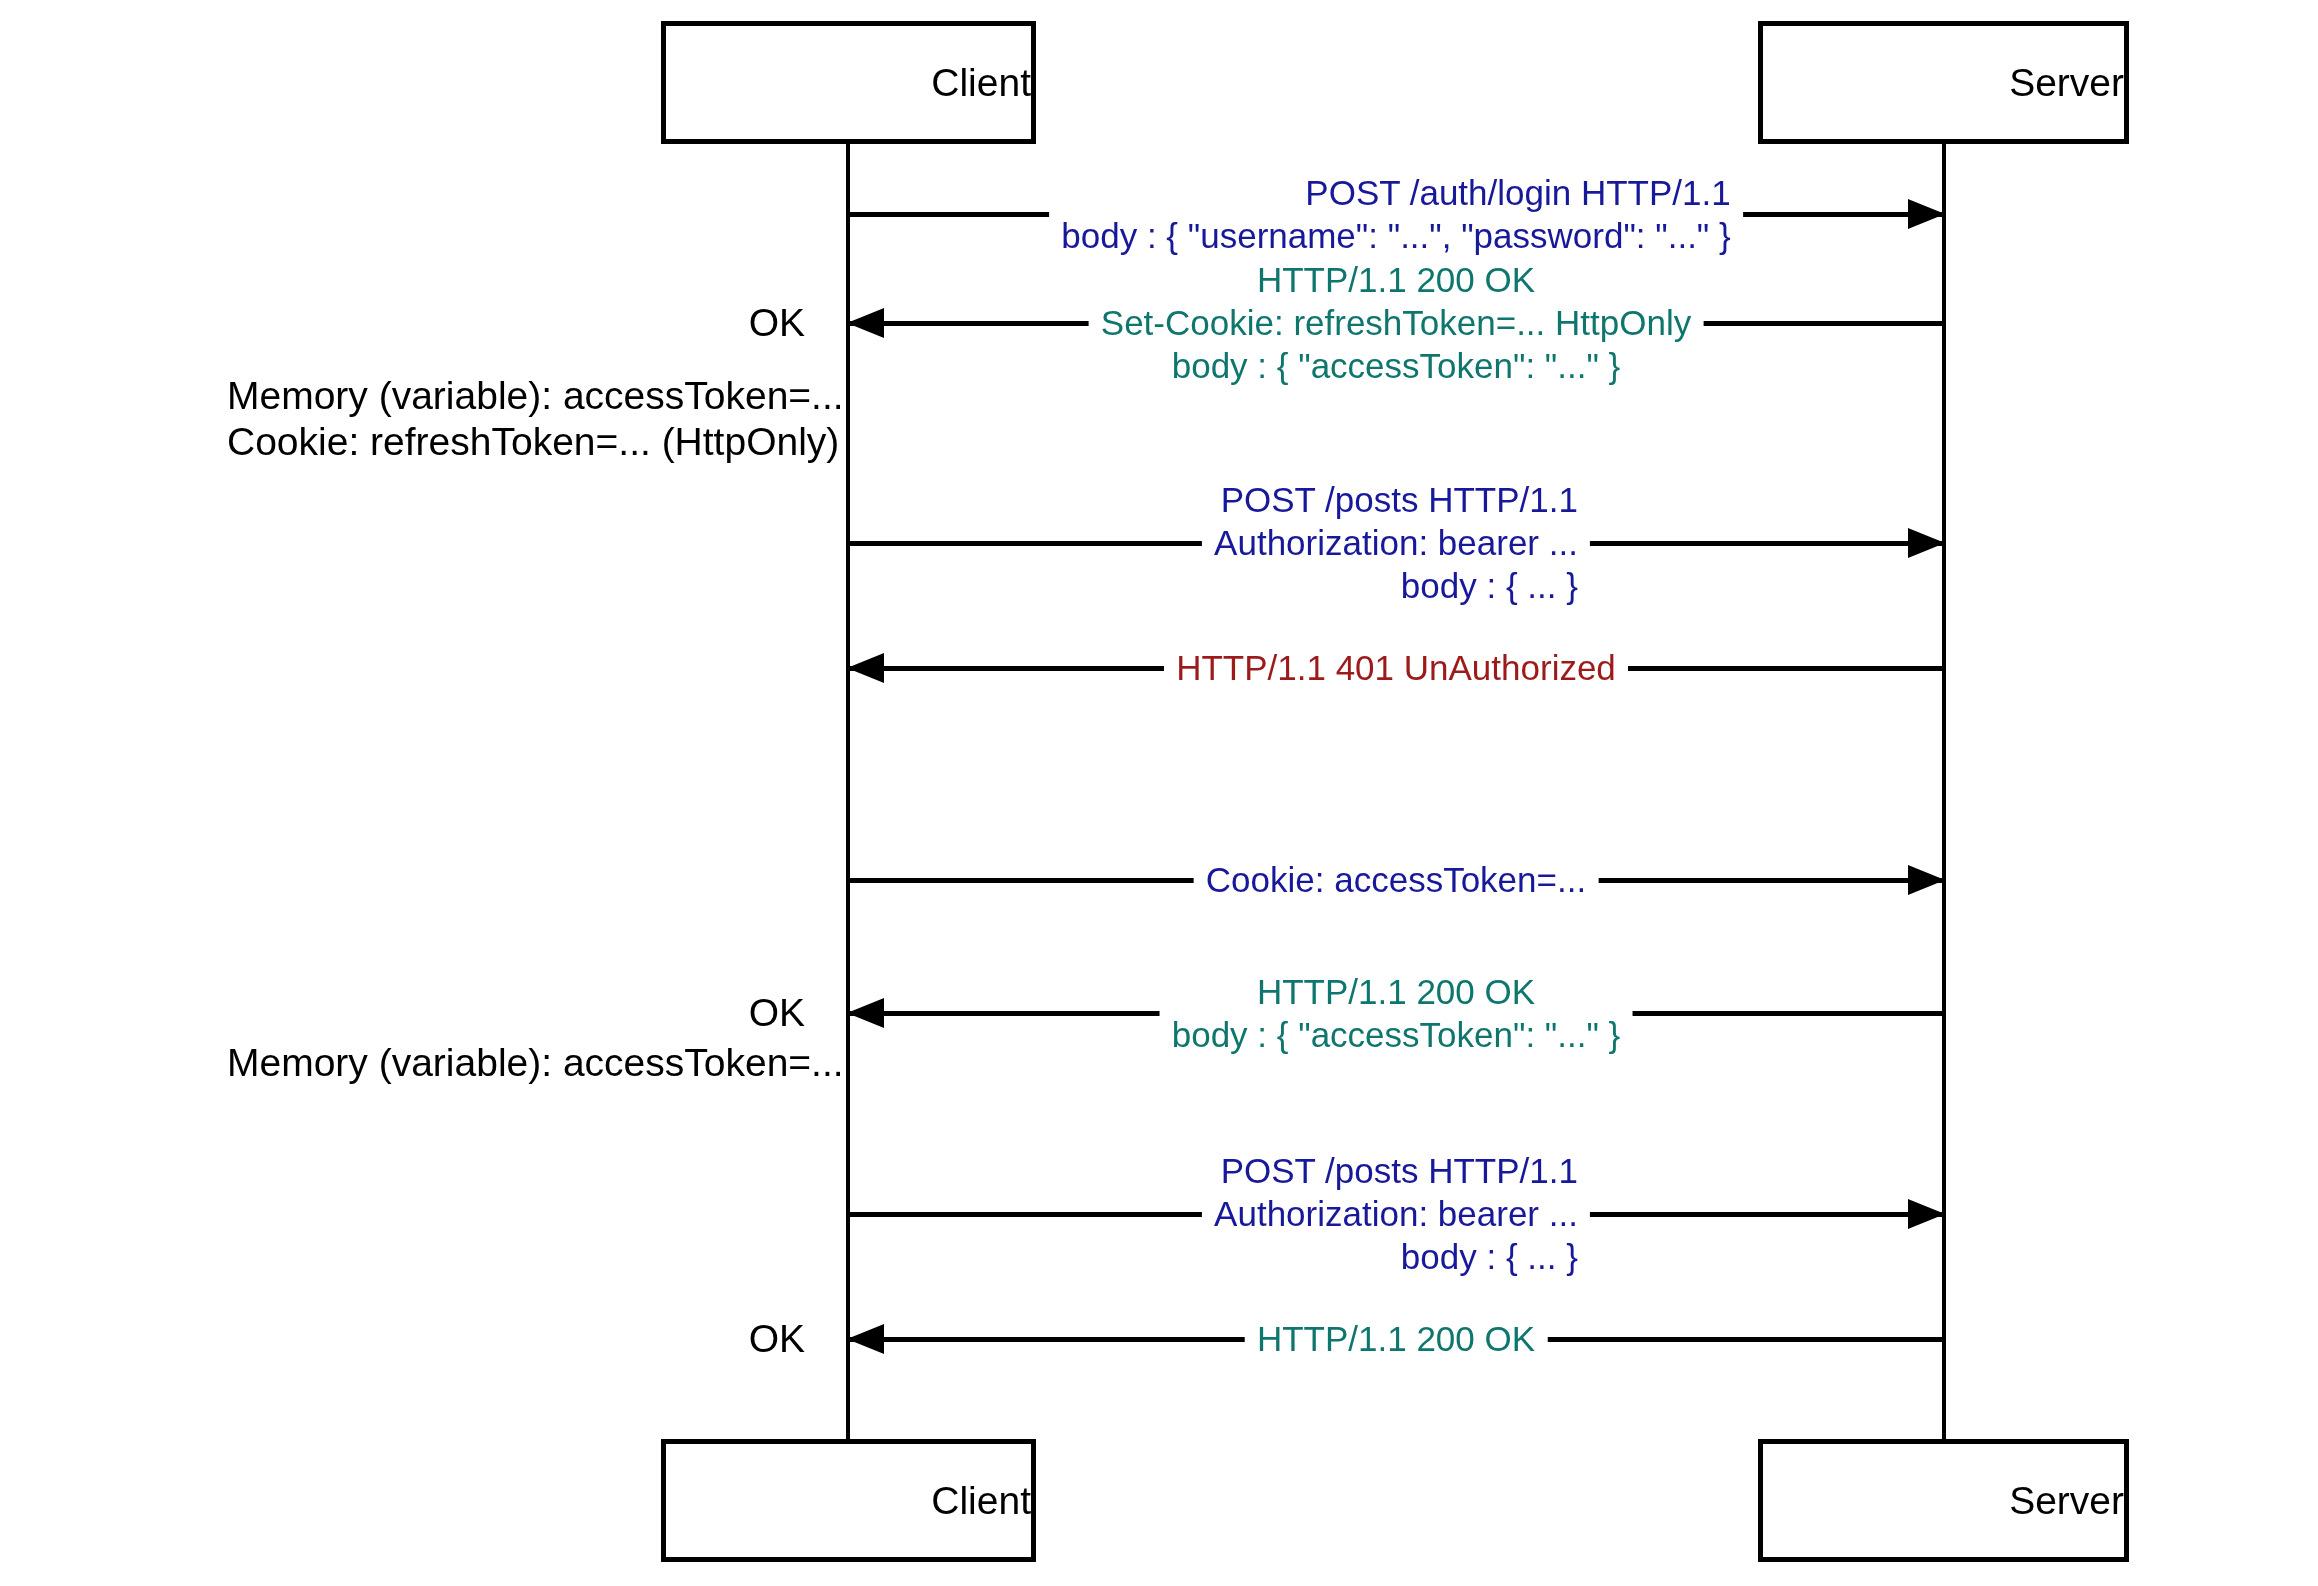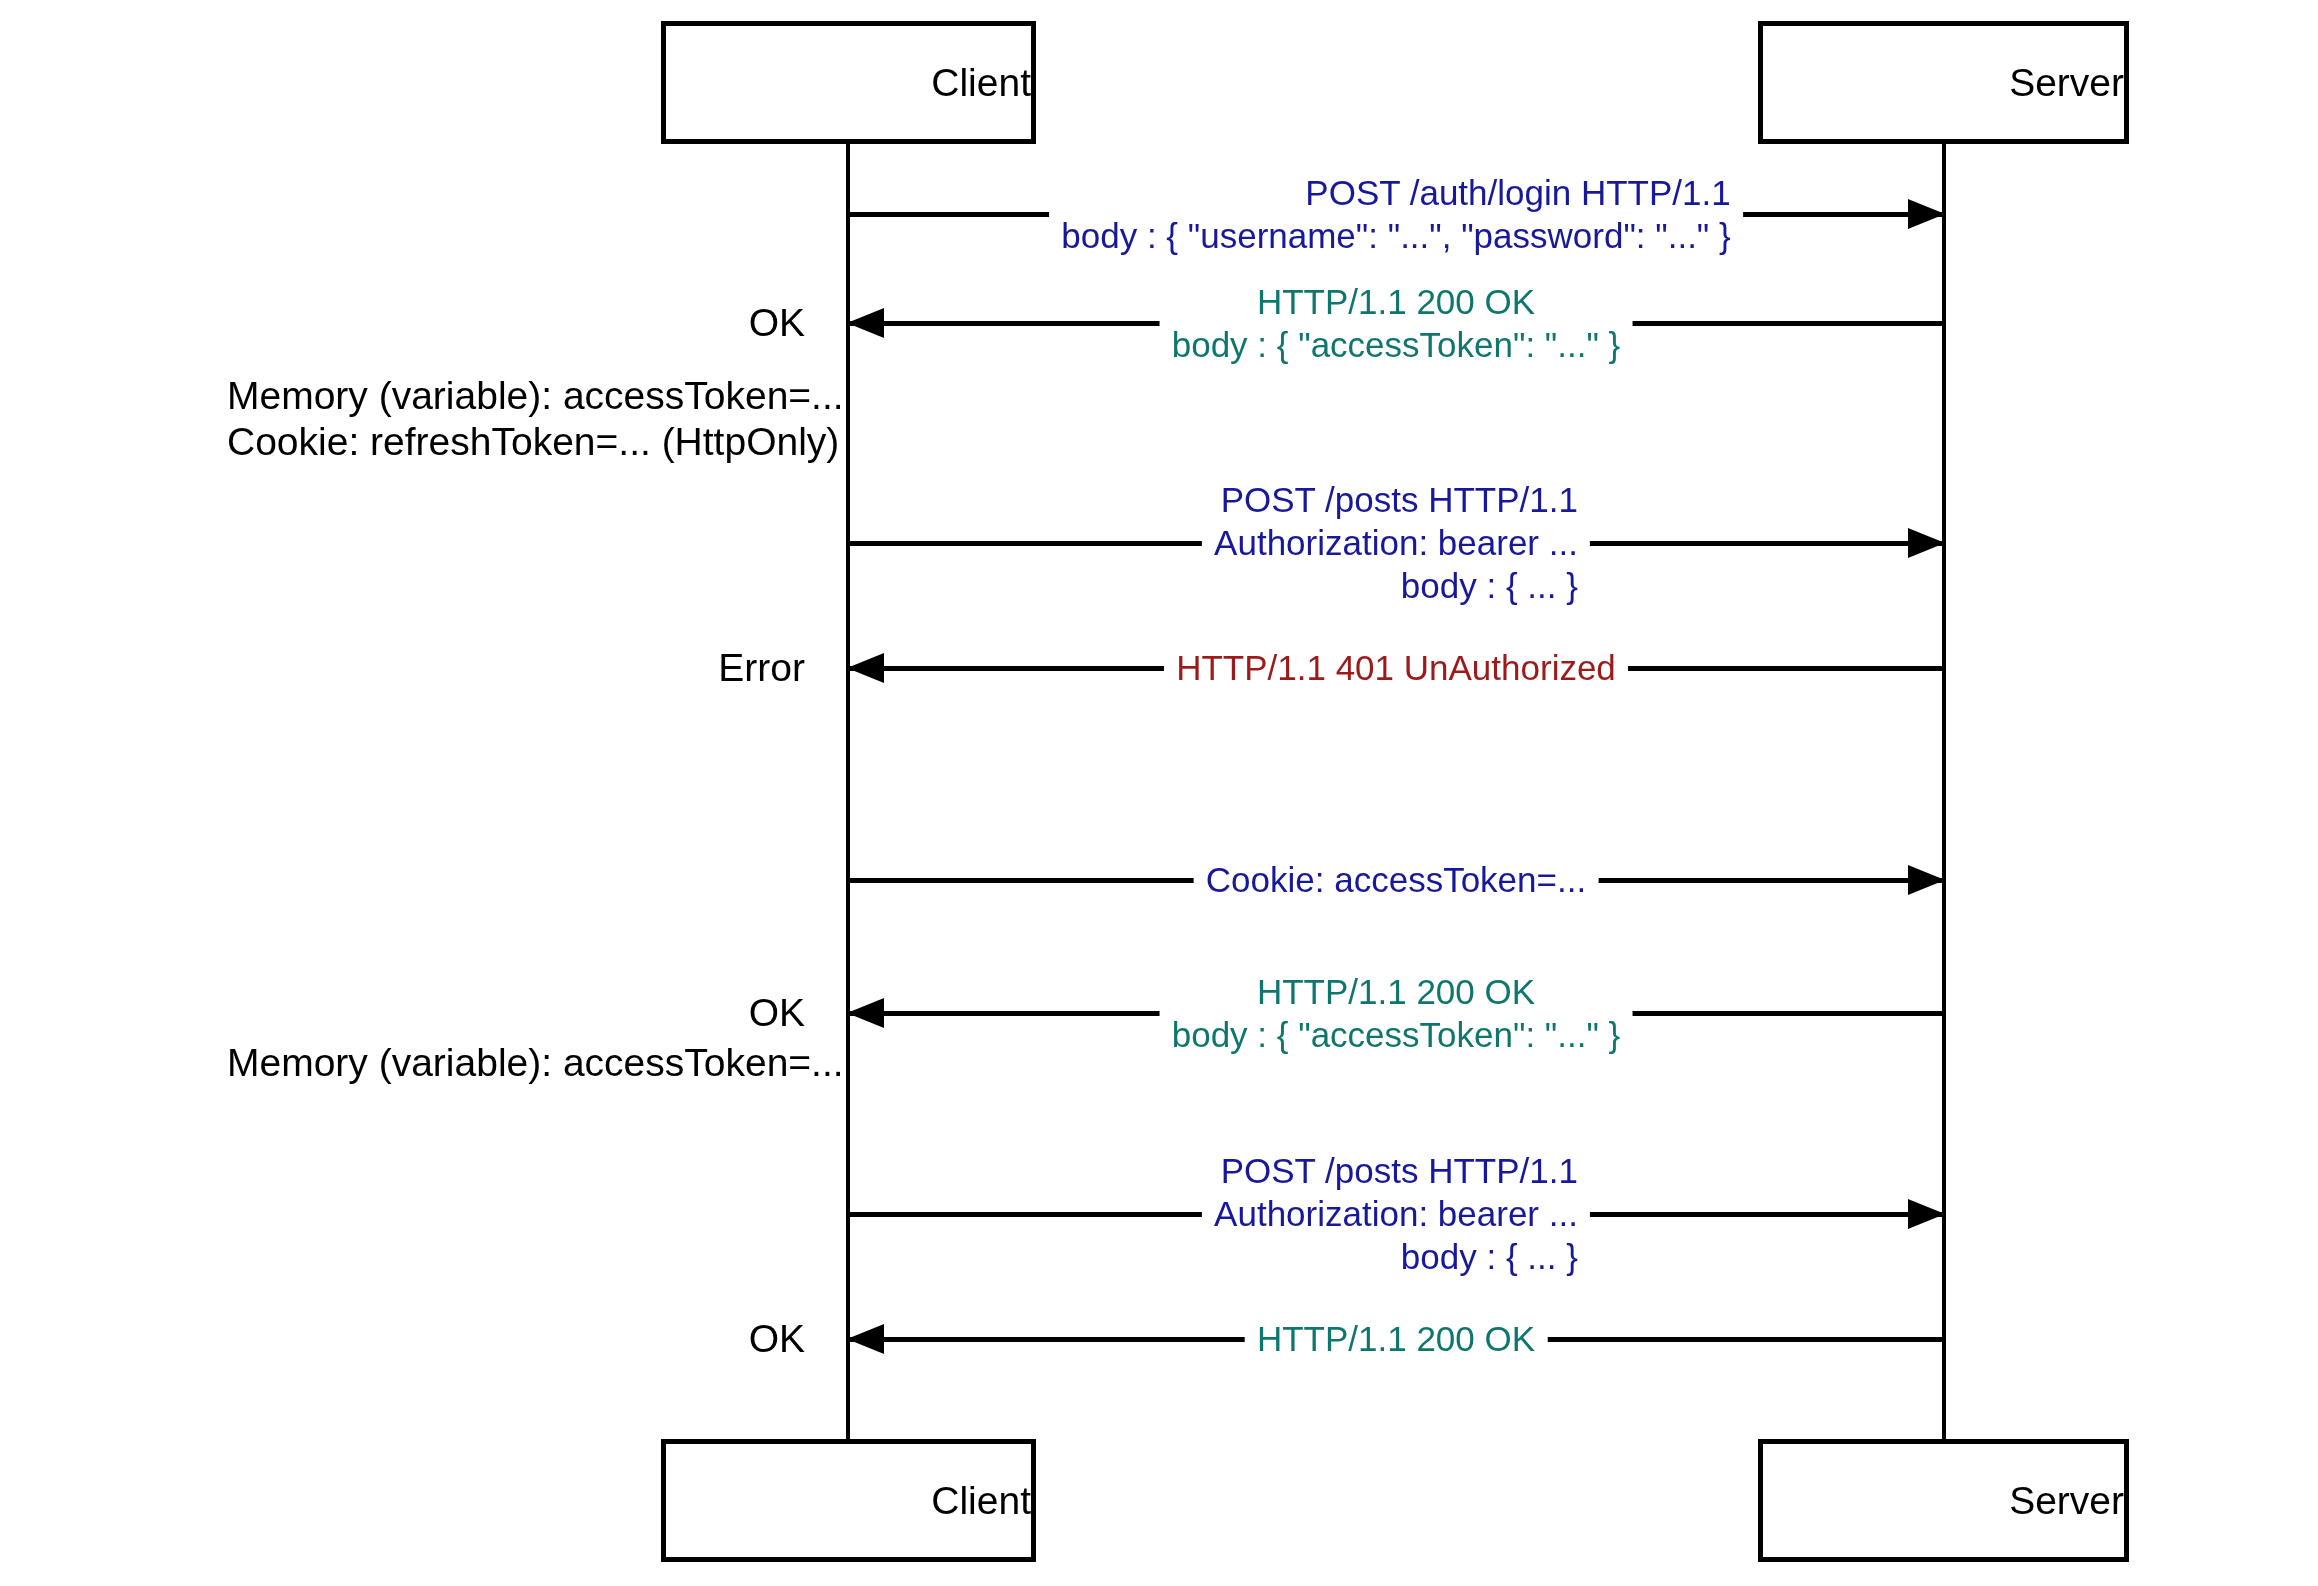--- a/index.html
+++ b/index.html
@@ -79,40 +79,40 @@
       <span>body : { "username": "...", "password": "..." }</span>
     </div>
   </div>
 
   <div class="side-label" style="top:323px">OK</div>
   <div class="msg to-client green" style="top:323px">
     <div class="line"></div>
     <div class="head"></div>
     <div class="label">
       <span>HTTP/1.1 200 OK</span>
+      <span>Set-Cookie: refreshToken=... HttpOnly</span>
       <span>body : { "accessToken": "..." }</span>
     </div>
   </div>
 
   <div class="note" style="top:373px">
     <span>Memory (variable): accessToken=...</span>
     <span>Cookie: refreshToken=... (HttpOnly)</span>
   </div>
 
   <div class="msg to-server blue" style="top:543px">
     <div class="line"></div>
     <div class="head"></div>
     <div class="label">
       <span>POST /posts HTTP/1.1</span>
       <span>Authorization: bearer ...</span>
       <span>body : { ... }</span>
     </div>
   </div>
 
-  <div class="side-label" style="top:668px">Error</div>
   <div class="msg to-client red" style="top:668px">
     <div class="line"></div>
     <div class="head"></div>
     <div class="label">
       <span>HTTP/1.1 401 UnAuthorized</span>
     </div>
   </div>
 
   <div class="msg to-server blue" style="top:880px">
     <div class="line"></div>

